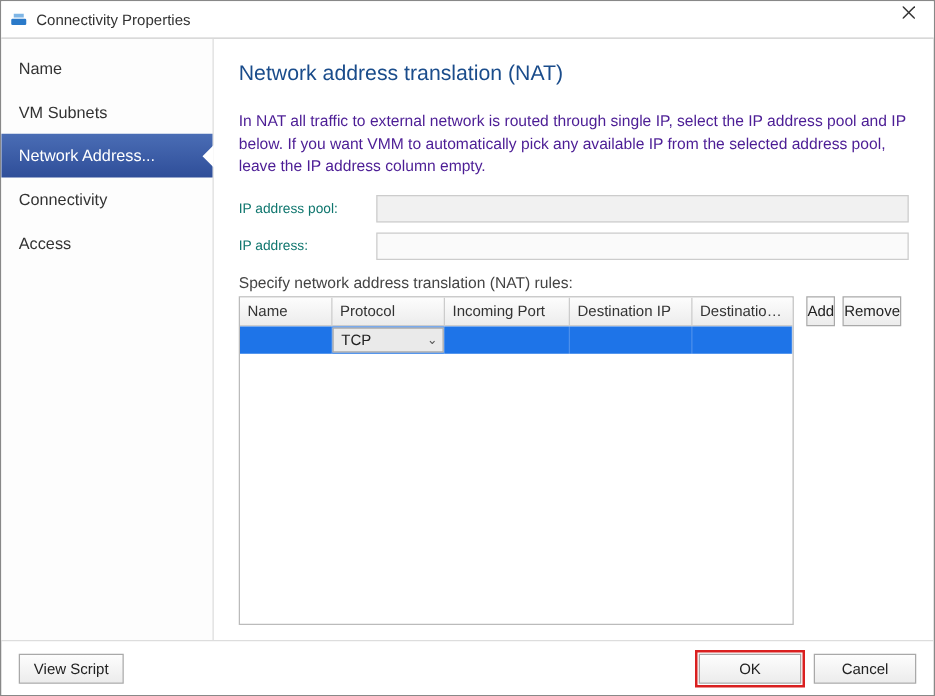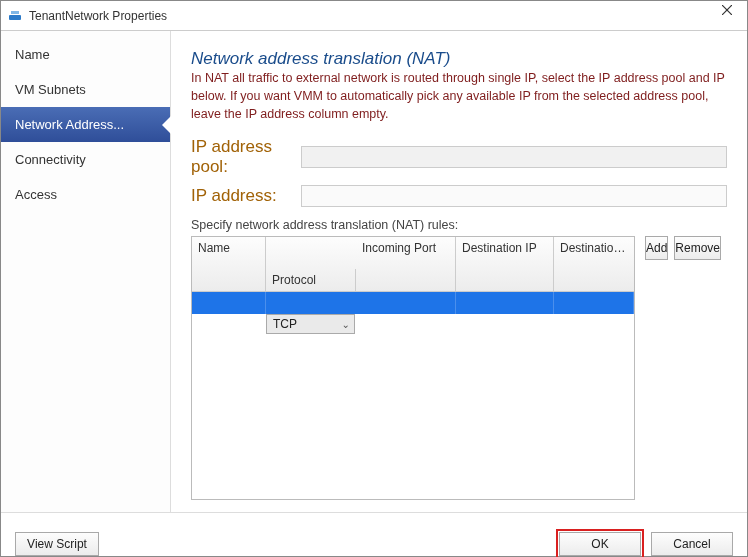--- a/index.html
+++ b/index.html
@@ -19,24 +19,24 @@
   .nav-item.active::after {
     content: "";
     position: absolute;
     right: -1px; top: 50%; transform: translateY(-50%);
     width: 0; height: 0;
     border-top: 9px solid transparent;
     border-bottom: 9px solid transparent;
     border-right: 9px solid #fff;
   }
   .main { flex: 1; padding: 18px 20px 12px 20px; display: flex; flex-direction: column; overflow: hidden; }
-  .heading { font-size: 17px; color: #1a4c8b; margin-bottom: 0; font-style: italic; }
-  .desc { font-size: 12.5px; color: #7f1d1d; line-height: 1.45; margin-bottom: 14px; }
+  .heading { font-size: 17px; color: #1a4c8b; margin-bottom: 19px; }
+  .desc { font-size: 12.5px; color: #4c1d95; line-height: 1.45; margin-bottom: 14px; }
   .form-row { display: flex; align-items: center; margin-bottom: 8px; }
-  .form-row label { width: 110px; font-size: 17px; color: #a16207; }
+  .form-row label { width: 110px; font-size: 11px; color: #0f766e; }
   .form-row .field {
     flex: 1; height: 22px; border: 1px solid #ccc; background: #fafafa; padding: 0 4px; font-size: 12px;
   }
   .form-row.disabled .field { background: #f1f1f1; color: #888; }
   .rules-label { font-size: 12.5px; color: #444; margin: 3px 0 4px; }
   .rules-area { display: flex; gap: 10px; flex: 1; min-height: 0; }
   .grid-wrap { flex: 1; border: 1px solid #bbb; background: #fff; display: flex; flex-direction: column; overflow: hidden; }
   .grid-head { display: flex; background: linear-gradient(#fdfdfd,#ececec); border-bottom: 1px solid #ccc; }
   .grid-head .col {
     font-size: 12px; color: #333; padding: 4px 6px; border-right: 1px solid #ccc;
@@ -45,47 +45,47 @@
   .grid-body { flex: 1; overflow: auto; }
   .grid-row { display: flex; height: 22px; }
   .grid-row.selected { background: #1e74e8; }
   .grid-row .cell { border-right: 1px solid rgba(255,255,255,0.2); font-size: 12px; color: #fff; display: flex; align-items: center; padding: 0 4px; }
   .proto-cell {
     background: #eaeaea; color: #222 !important; border: 1px solid #aaa; height: 20px; margin: 1px 0;
     display: flex; align-items: center; justify-content: space-between; padding: 0 4px 0 6px;
   }
   .proto-cell .chev { font-size: 10px; color: #555; }
   .col-name { width: 74px; }
-  .col-proto { width: 90px; margin-top: 32px; }
+  .col-proto { width: 90px; }
   .col-in { width: 100px; }
   .col-dip { width: 98px; }
   .col-dp { width: 92px; }
   .side-btns { width: 82px; display: flex; flex-direction: row; gap: 6px; }
   .btn {
     height: 24px; border: 1px solid #a9a9a9; background: linear-gradient(#fdfdfd,#ececec);
     font-size: 12px; color: #222; display: flex; align-items: center; justify-content: center; cursor: default;
   }
-  .footer { height: 44px; border-top: 1px solid #ddd; display: flex; align-items: flex-end; padding: 0 14px; gap: 10px; }
+  .footer { height: 44px; border-top: 1px solid #ddd; display: flex; align-items: center; padding: 0 14px; gap: 10px; }
   .footer .spacer { flex: 1; }
   .btn.ok-hl { outline: 2px solid #d92020; outline-offset: 1px; }
   .btn.wide { width: 82px; }
   .btn.vs { width: 84px; }
 </style>
 </head>
 <body>
 
 <div class="window">
   <div class="titlebar">
     <span class="icon">
       <svg width="14" height="14" viewBox="0 0 14 14">
           <rect x="1" y="6" width="12" height="5" rx="1" fill="#2b7ac9"></rect>
           <rect x="3" y="2" width="8" height="3" fill="#7fb6e6"></rect>
         </svg>
     </span>
-    <span class="title">TenantNetwork Properties</span>
+    <span class="title">Connectivity Properties</span>
     <div class="close">
       <svg width="10" height="10" viewBox="0 0 10 10">
           <line x1="0" y1="0" x2="10" y2="10" stroke="#333" stroke-width="1.2"></line>
           <line x1="10" y1="0" x2="0" y2="10" stroke="#333" stroke-width="1.2"></line>
         </svg>
     </div>
   </div>
 
   <div class="body">
     <div class="sidebar">

